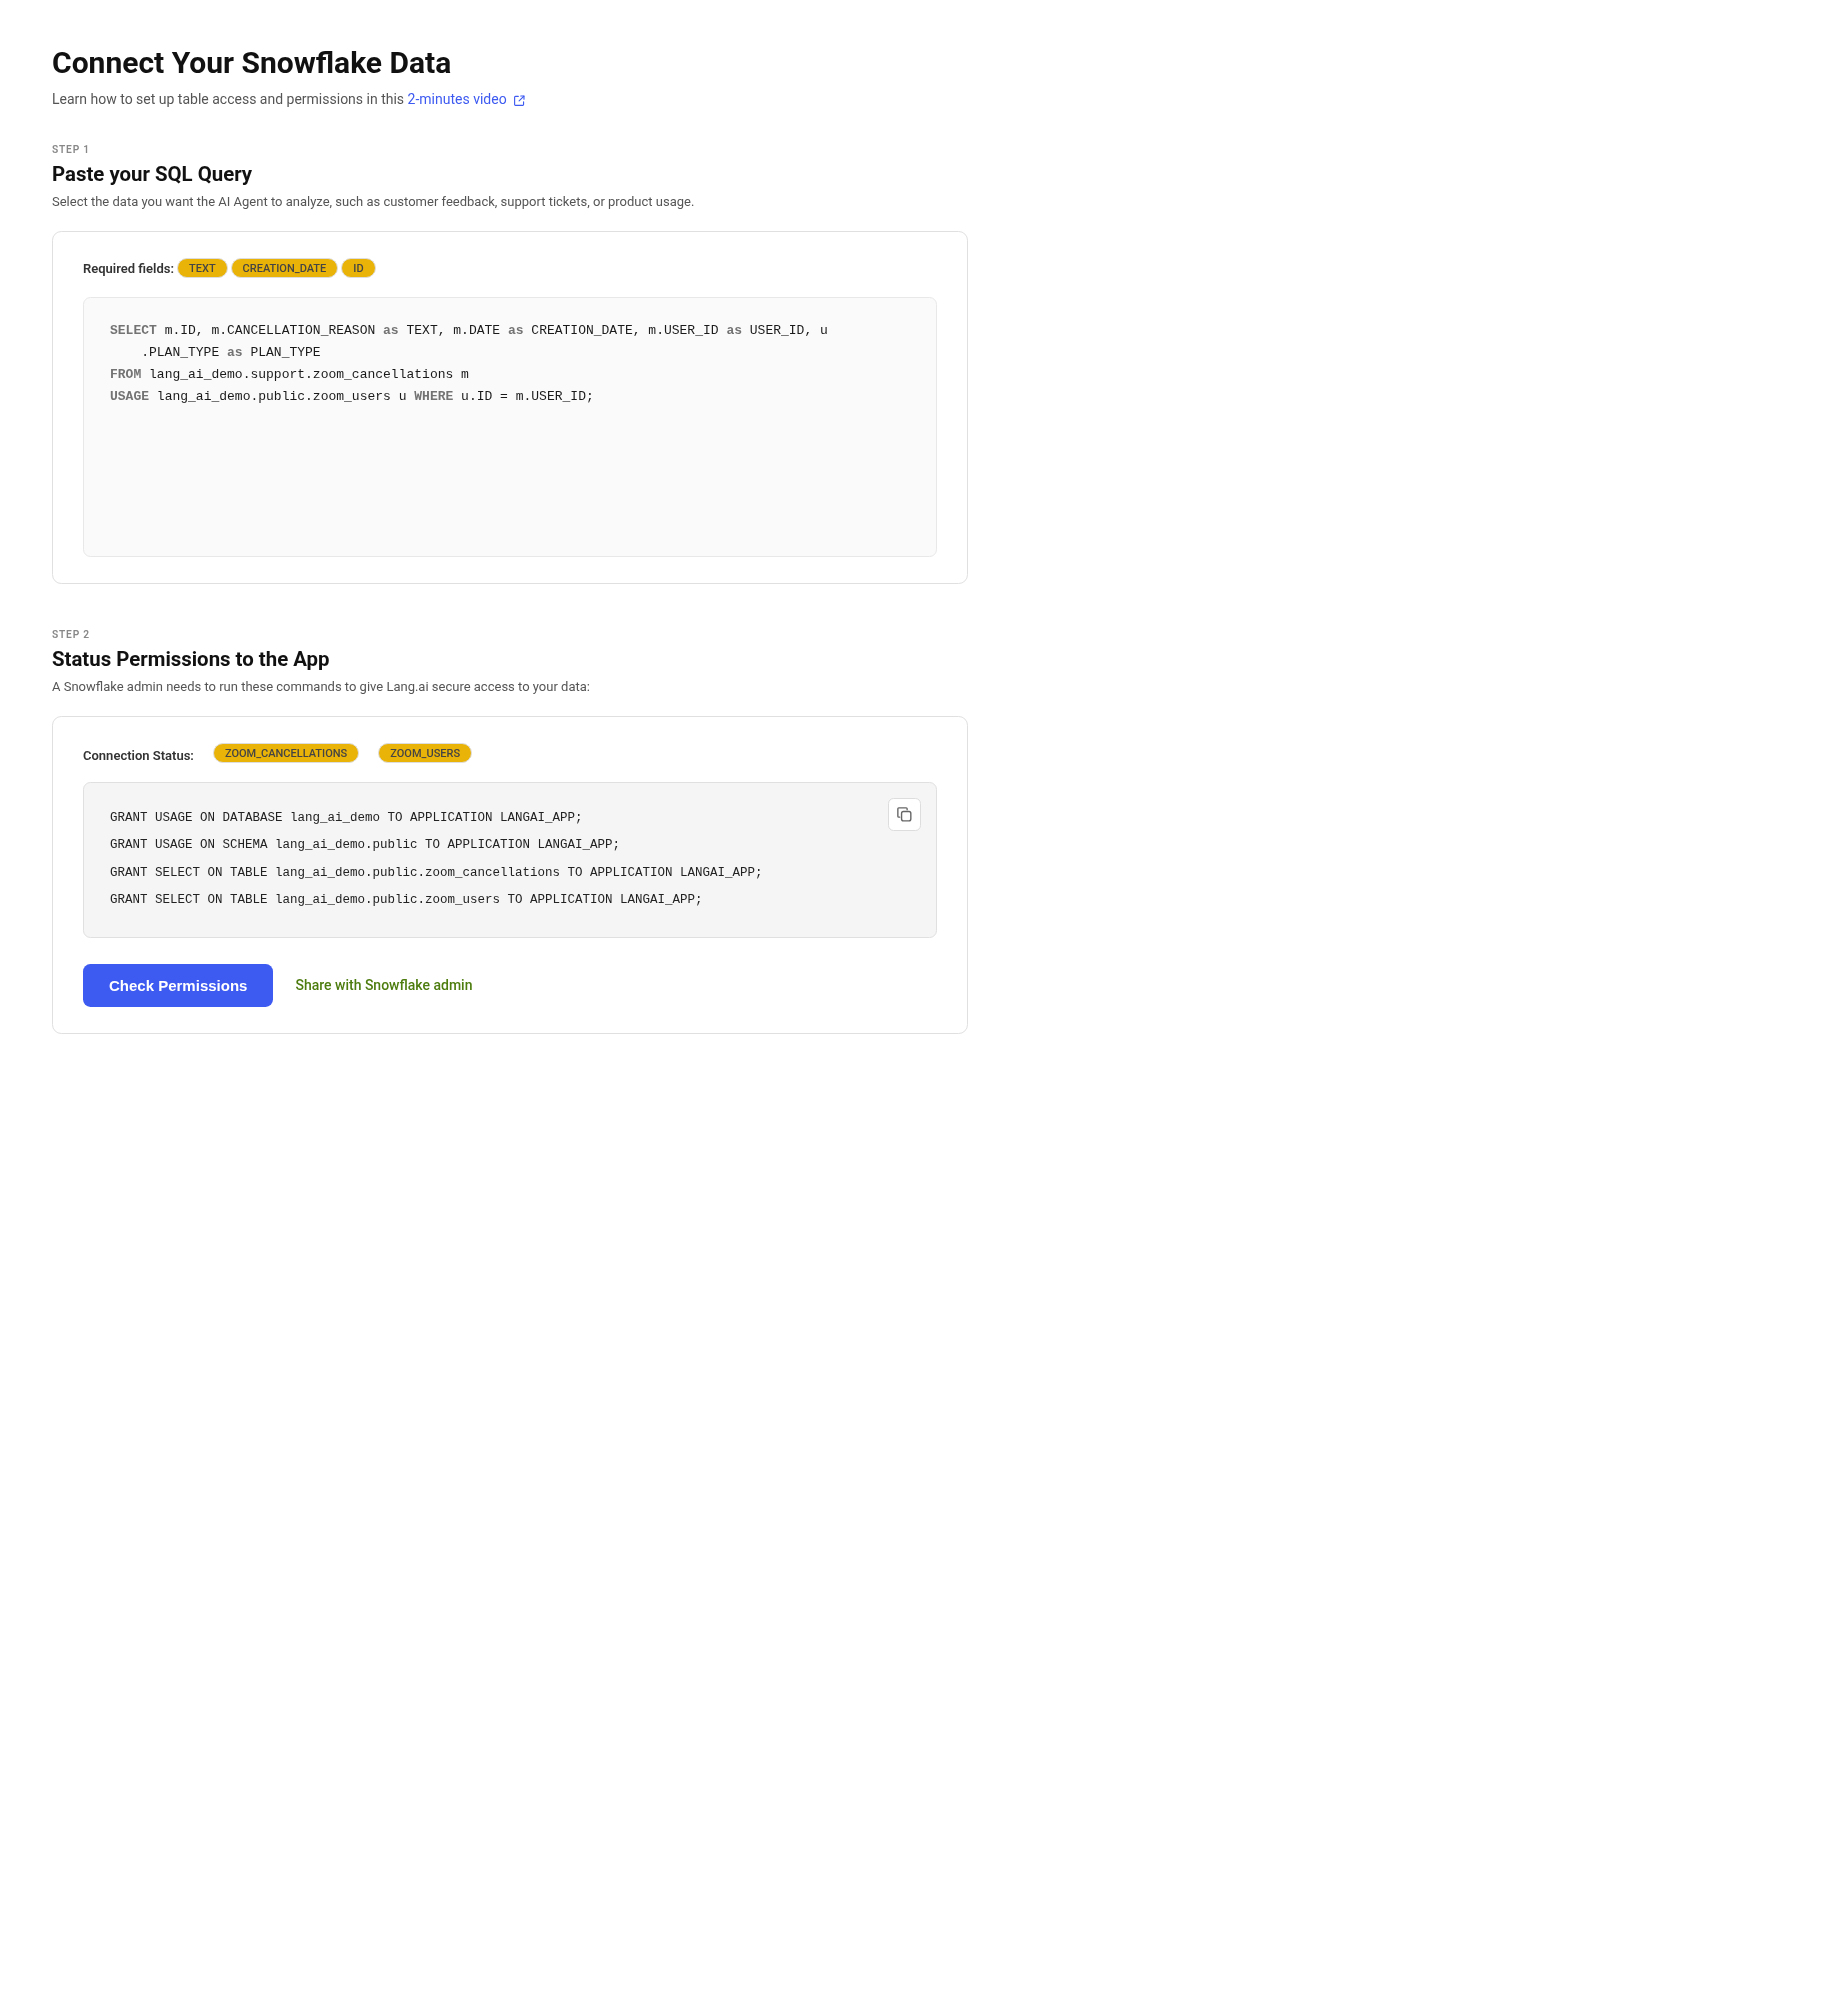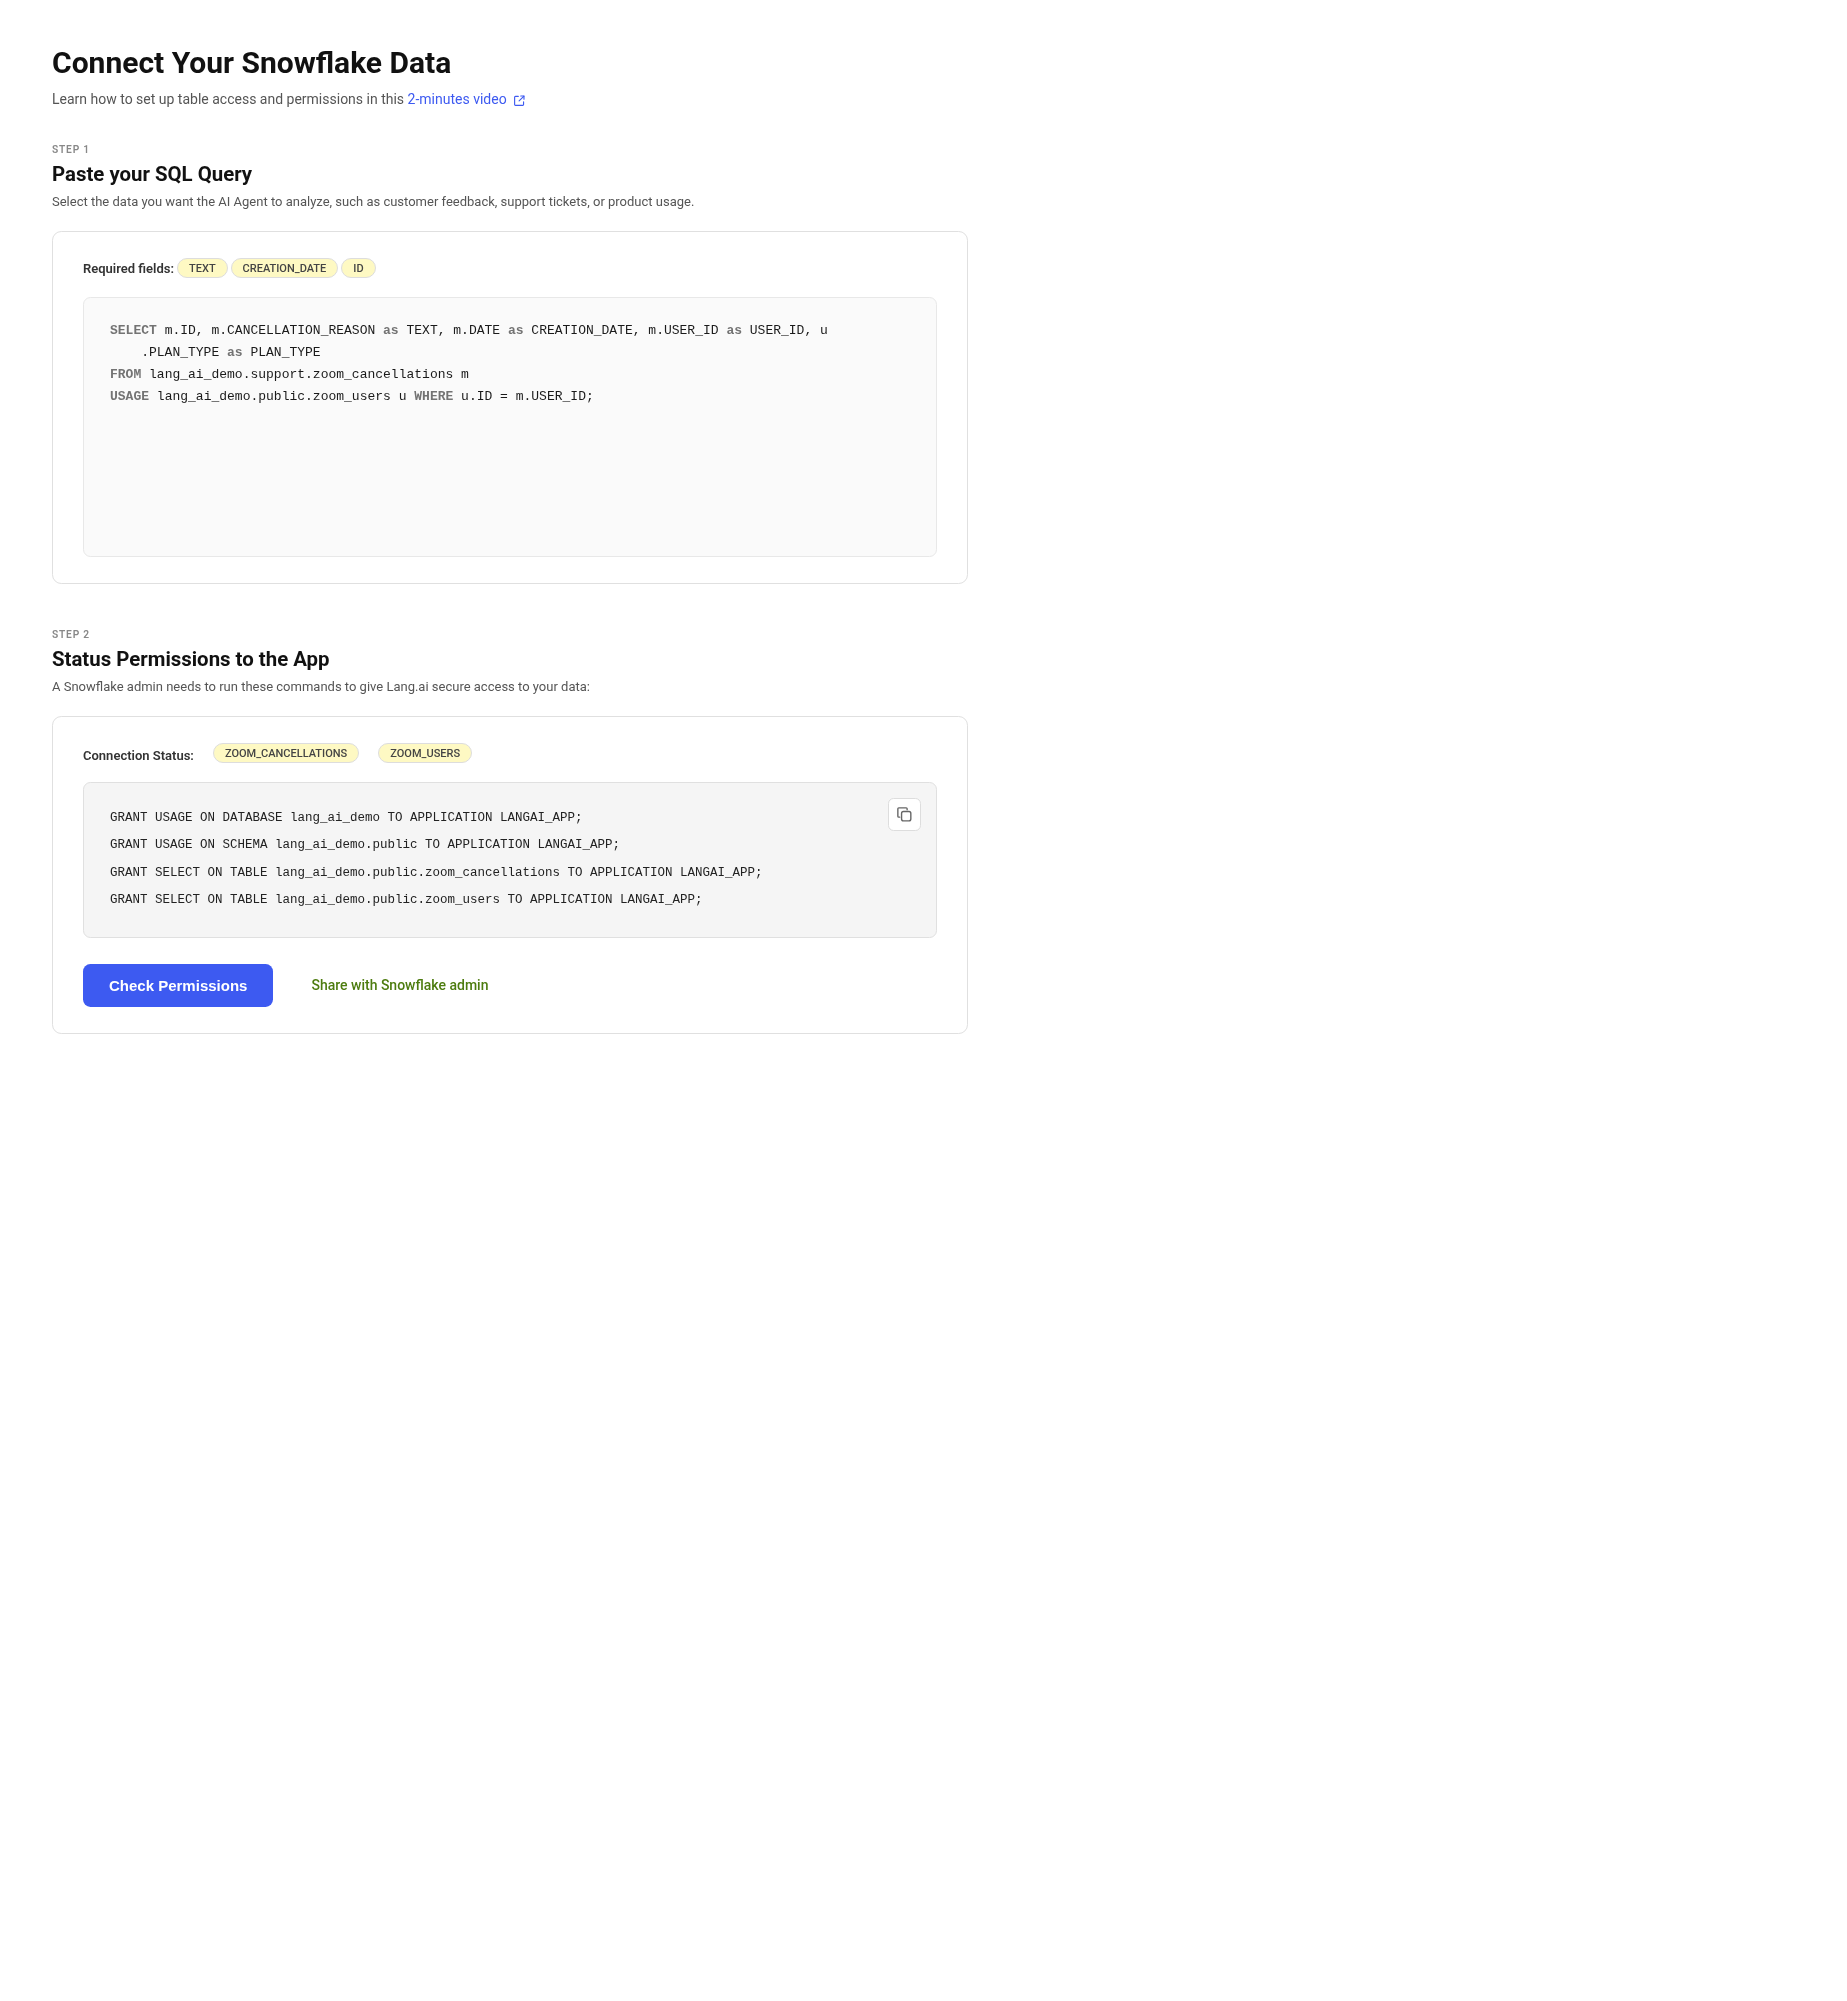--- a/index.html
+++ b/index.html
@@ -81,21 +81,21 @@
 
     .required-label {
       font-size: 13px;
       font-weight: 600;
       color: #333;
       white-space: nowrap;
     }
 
     .tag {
       display: inline-block;
-      background: #fef9c3;
+      background: #eab308;
       border: 0.9px solid #ddd;
       border-radius: 18.6px;
       padding: 2.8px 11px;
       font-size: 11px;
       font-weight: 500;
       color: #444;
     }
 
     .sql-box {
       background: #fafafa;
@@ -156,21 +156,21 @@
       display: flex;
       align-items: center;
       justify-content: center;
       cursor: pointer;
       color: #666;
     }
 
     .actions-row {
       display: flex;
       align-items: center;
-      gap: 38px;
+      gap: 22px;
     }
 
     .check-permissions-btn {
       background: #3d5af1;
       color: #fff;
       border: none;
       border-radius: 7.4px;
       padding: 13px 26px;
       font-size: 15px;
       font-weight: 600;

